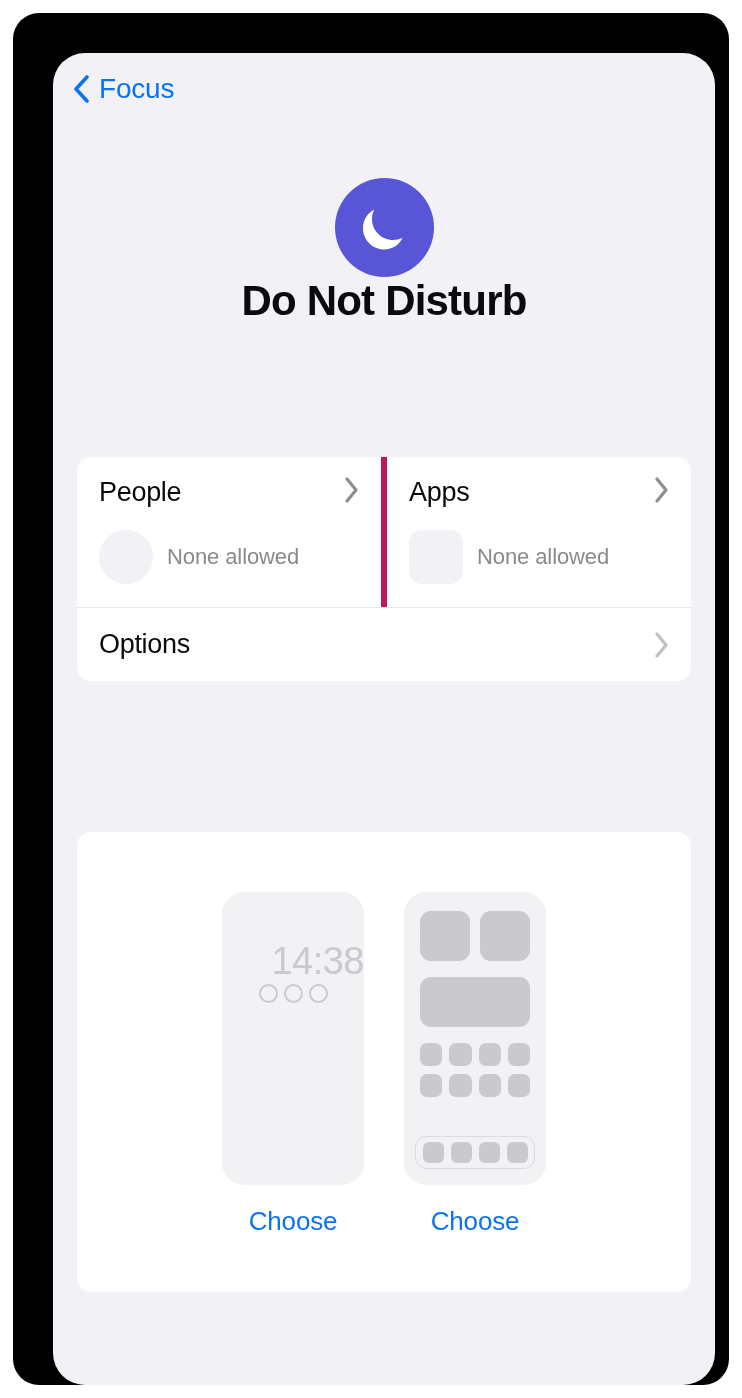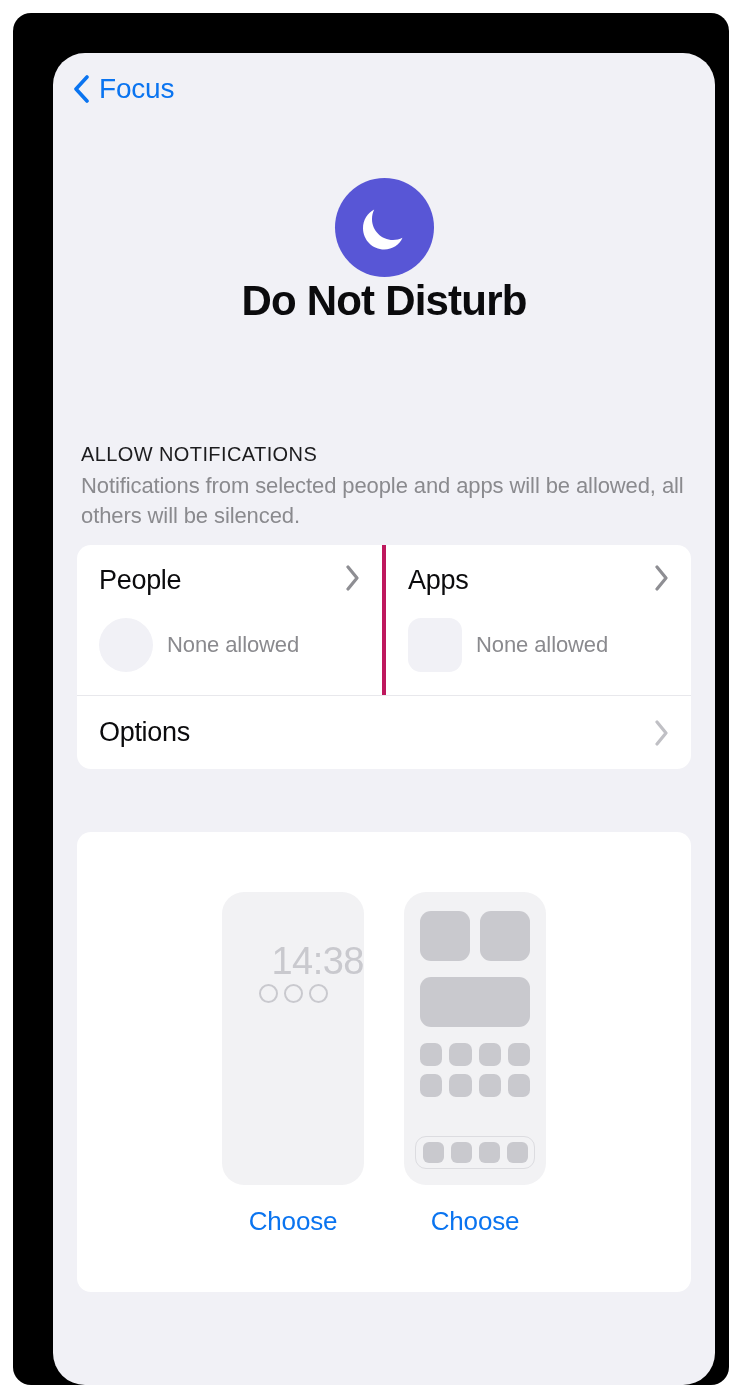--- a/index.html
+++ b/index.html
@@ -12,21 +12,21 @@
     -webkit-font-smoothing: antialiased;
   }
 
   .device-frame {
     position: absolute;
     left: 13px;
     top: 13px;
     width: 716px;
     height: 1372px;
     background: #000000;
-    border-radius: 18px;
+    border-radius: 26px;
   }
 
   .screen {
     position: absolute;
     left: 40px;
     top: 40px;
     width: 662px;
     height: 1332px;
     background: #F1F1F6;
     border-radius: 32px;
@@ -130,21 +130,21 @@
     display: flex;
     height: 150px;
   }
   .split-cell {
     flex: 1;
     padding: 20px 22px 0 22px;
     position: relative;
     cursor: pointer;
   }
   .split-cell + .split-cell {
-    border-left: 4px solid #be185d;
+    border-left: 6px solid #be185d;
   }
   .cell-head {
     display: flex;
     align-items: flex-start;
     justify-content: space-between;
   }
   .cell-title {
     font-size: 27px;
     color: #0B0B0D;
     letter-spacing: -0.3px;
@@ -340,24 +340,20 @@
     <div class="hero">
       <div class="focus-icon">
         <svg width="54" height="54" viewBox="0 0 54 54">
           <path d="M41.5 33.8 C38.6 35.2 35.4 36 32 36 C20.4 36 11 26.6 11 15 C11 11.6 11.8 8.4 13.2 5.5 C6.6 8.9 2 16 2 24.2 C2 35.9 11.6 45.5 23.3 45.5 C31.5 45.5 38.6 40.8 41.5 33.8 Z" fill="#FFFFFF" transform="translate(4,3)"></path>
         </svg>
       </div>
       <div class="focus-title">Do Not Disturb</div>
     </div>
 
     <div id="allow-notifications-section">
-      <div class="section-head">
-        <div class="section-title">ALLOW NOTIFICATIONS</div>
-        <div class="section-desc">Notifications from selected people and apps will be allowed, all others will be silenced.</div>
-      </div>
 
       <div id="allow-card" class="card">
         <div class="split-row">
 
           <div class="split-cell">
             <div class="cell-head">
               <span class="cell-title">People</span>
               <span class="chev">
                 <svg width="15" height="26" viewBox="0 0 15 26">
                   <path d="M3 2 L12 13 L3 24" fill="none" stroke="#8E8E93" stroke-width="3.2" stroke-linecap="round" stroke-linejoin="round"></path>

